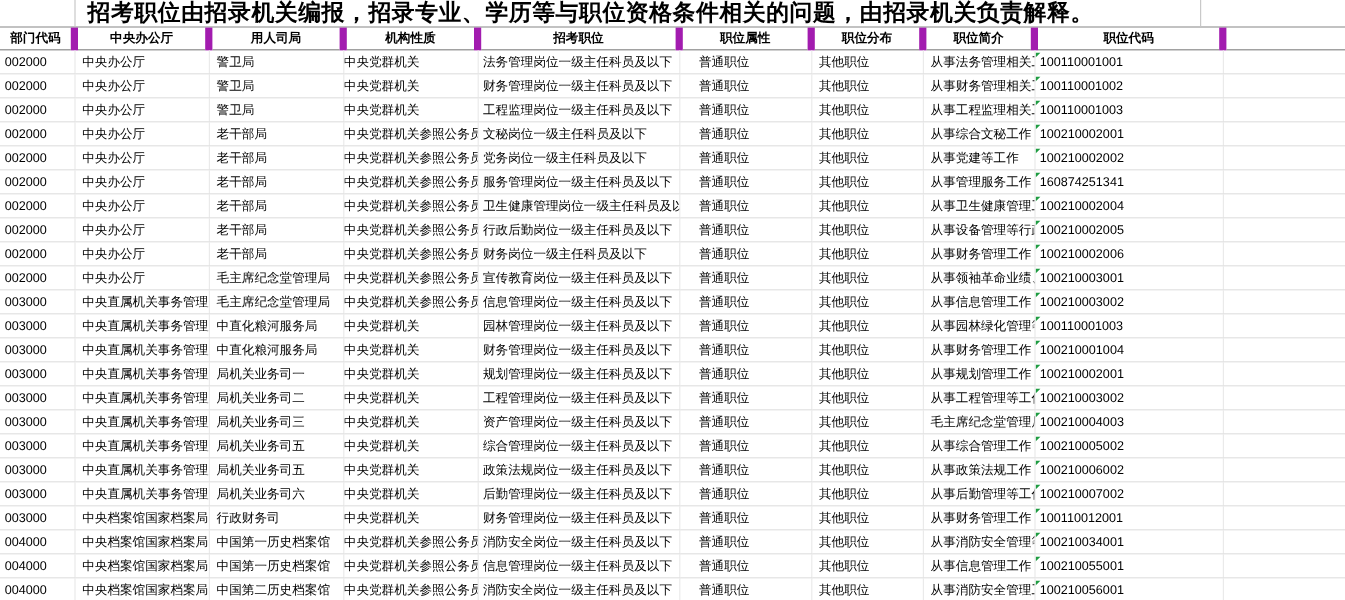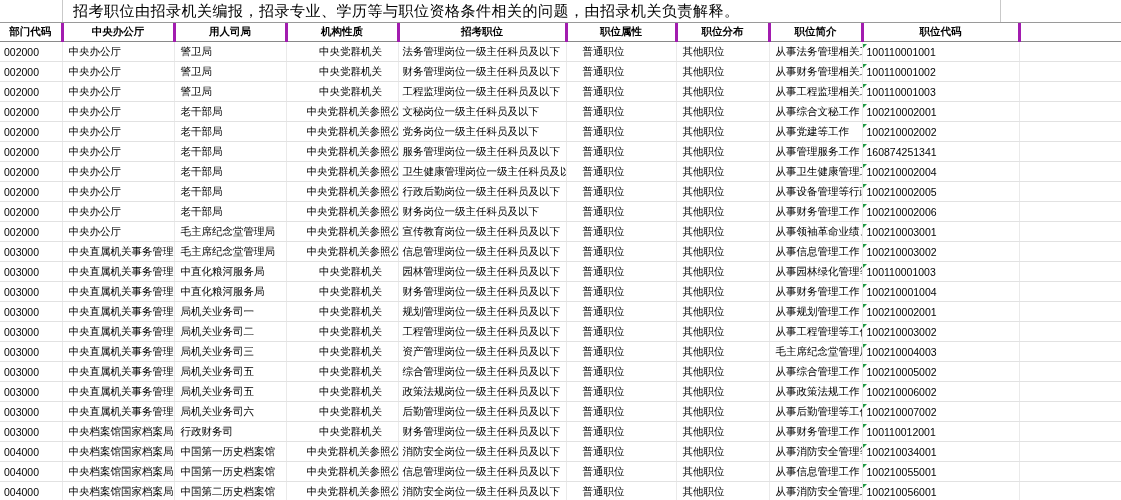--- a/index.html
+++ b/index.html
@@ -15,21 +15,21 @@
     display:flex;align-items:stretch;
     border-bottom:1px solid #9a9a9a;
     height:22px;
   }
   .banner .left-pad{
     width:62px;border-right:1px solid #c9c9c9;
   }
   .banner .title{
     flex:1;
     display:flex;align-items:center;
-    font-weight:normal;font-size:15px;
+    font-weight:bold;font-size:19px;
     padding-left:10px;
     letter-spacing:0.5px;
     white-space:nowrap;
     border-right:1px solid #c9c9c9;
   }
   .banner .right-pad{width:120px;}
 
   
   table{
     border-collapse:collapse;
@@ -47,42 +47,42 @@
   col.c7{width:93px;}
   col.c8{width:157px;}
   col.c9{width:102px;}
 
   thead th{
     height:18px;
     font-weight:bold;
     font-size:10.5px;
     text-align:center;
     border-bottom:1px solid #8a8a8a;
-    border-right:3px solid #a21caf;
+    border-right:6px solid #a21caf;
     white-space:nowrap;
     padding:0;
   }
   thead th:last-child{border-right:none;}
 
   tbody td{
     height:19px;
     border-bottom:1px solid #e2e2e2;
     border-right:1px solid #eaeaea;
     padding:0 3px;
     white-space:nowrap;
     overflow:hidden;
     text-overflow:clip;
     vertical-align:middle;
   }
   tbody td:last-child{border-right:none;}
 
   .col-code{text-align:left;padding-left:4px;}
   .col-name{text-align:left;padding-left:6px;}
   .col-sub{text-align:left;padding-left:6px;margin-top:12px;}
-  .col-nature{text-align:center;padding-left:20px;}
+  .col-nature{text-align:left;padding-left:0;}
   .col-post{text-align:left;padding-left:4px;}
   .col-attr{text-align:left;padding-left:16px;}
   .col-dist{text-align:left;padding-left:6px;}
   .col-desc{text-align:left;padding-left:6px;}
   .col-poscode{
     text-align:left;padding-left:4px;position:relative;
   }
   
   .col-poscode::before{
     content:"";

